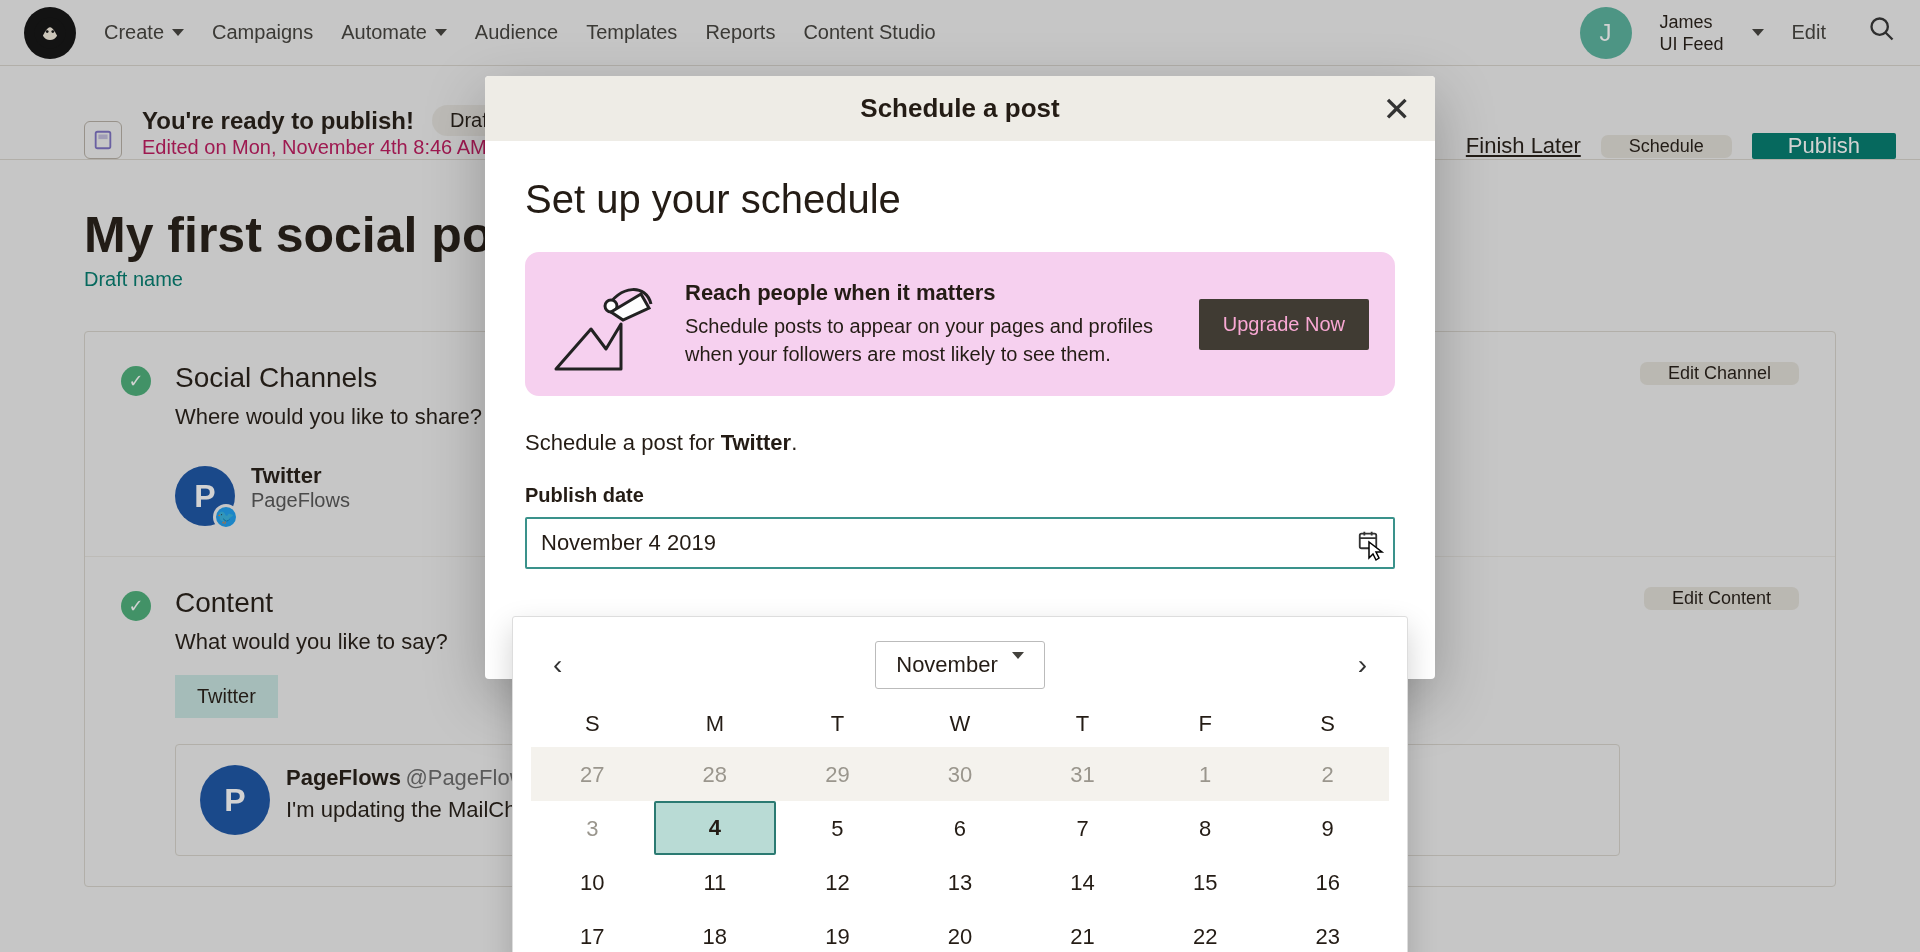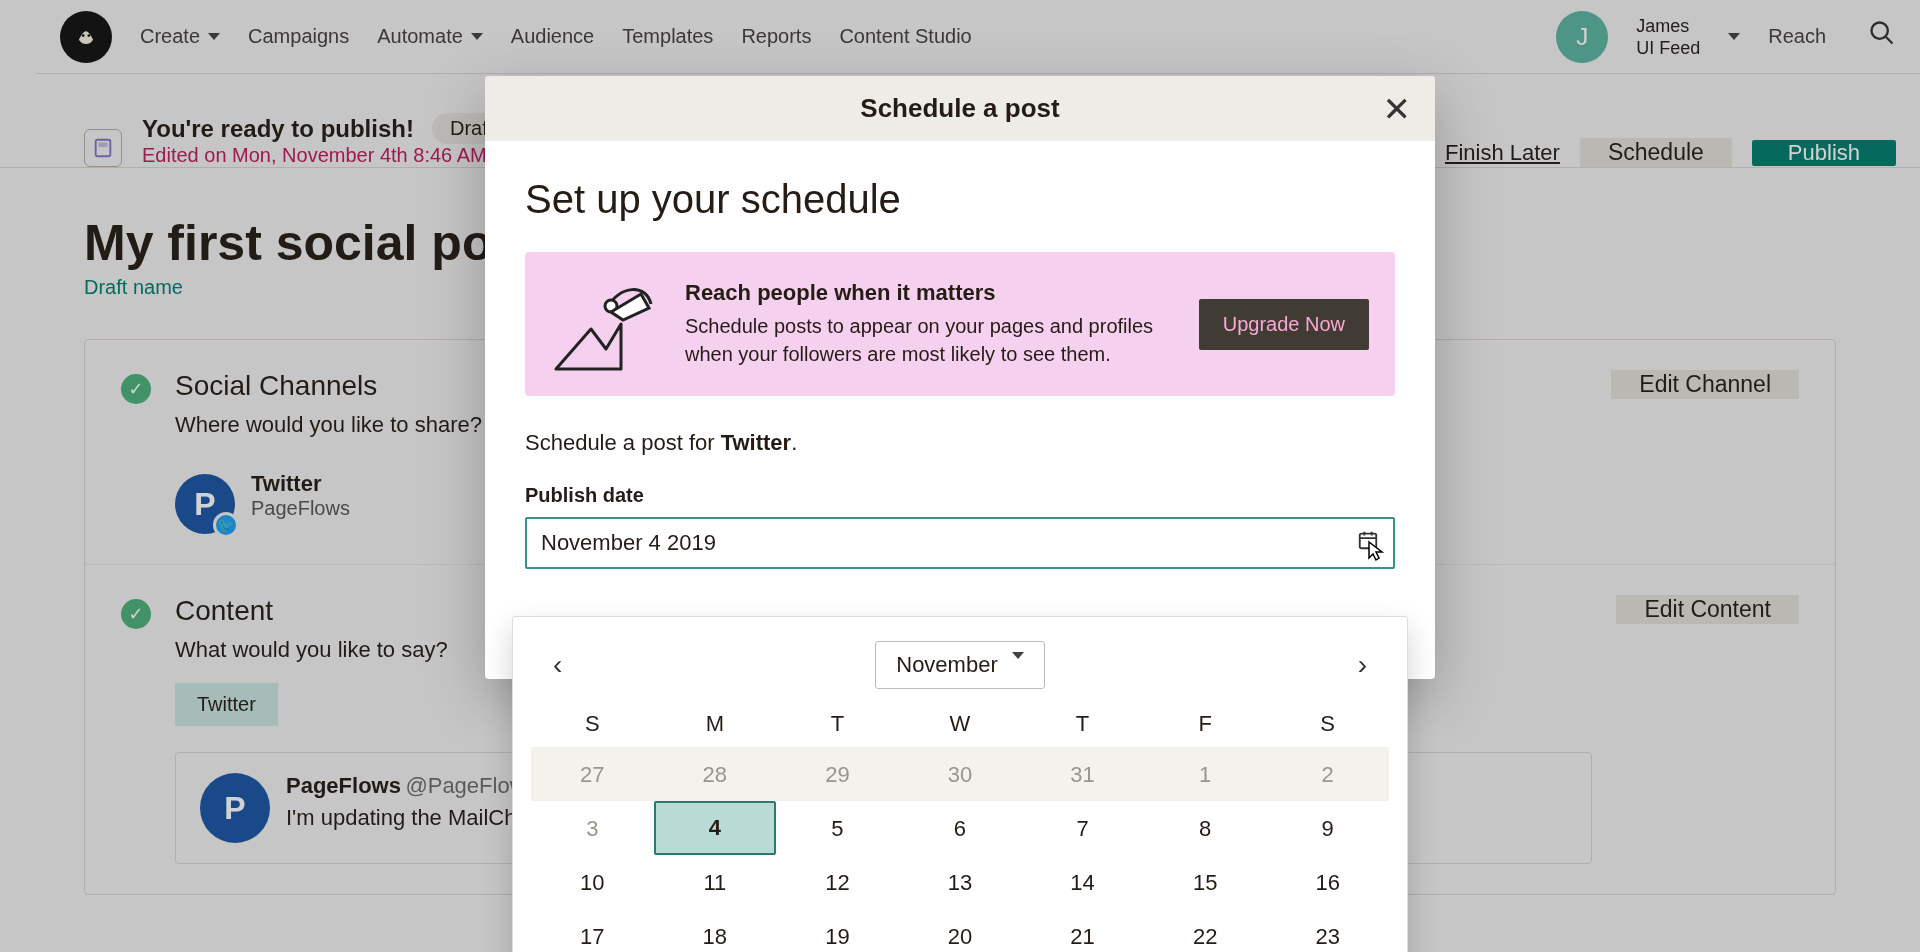--- a/index.html
+++ b/index.html
@@ -1,38 +1,38 @@
 <!DOCTYPE html>
 <html><head>
 <meta charset="utf-8">
 <style>
   * { box-sizing: border-box; margin: 0; padding: 0; }
   html, body { width: 1920px; height: 952px; overflow: hidden; font-family: "Helvetica Neue", Arial, sans-serif; color: #241c15; }
   body { position: relative; background: #f0f0f0; }
 
   
   .page { position: absolute; inset: 0; }
-  .nav { display: flex; align-items: center; height: 74px; gap: 28px; padding: 0 24px; border-bottom: 1px solid #d7d4cc; margin-left: 36px; }
+  .nav { display: flex; align-items: center; height: 66px; gap: 28px; padding: 0 24px; border-bottom: 1px solid #d7d4cc; }
   .logo { width: 52px; height: 52px; border-radius: 50%; background: #111; display: flex; align-items: center; justify-content: center; color: #f7efe0; font-size: 22px; }
   .nav-item { font-size: 20px; color: #43413c; display: flex; align-items: center; gap: 8px; cursor: pointer; }
   .caret-down { width: 0; height: 0; border-left: 6px solid transparent; border-right: 6px solid transparent; border-top: 7px solid #43413c; }
   .nav-spacer { flex: 1; }
   .avatar { width: 52px; height: 52px; border-radius: 50%; background: #59b39e; color: #fff; display: flex; align-items: center; justify-content: center; font-size: 24px; }
   .user-block { display: flex; flex-direction: column; font-size: 18px; line-height: 22px; }
   .search-ic { font-size: 28px; padding-left: 14px; cursor: pointer; }
 
   .banner { display: flex; align-items: flex-end; height: 94px; padding: 0 24px 0 84px; border-bottom: 1px solid #d7d4cc; gap: 20px; }
   .doc-icon { width: 38px; height: 38px; border: 1px solid #b7b0a5; border-radius: 6px; display: flex; align-items: center; justify-content: center; position: absolute; left: 86px; top: 18px; color:#7d71c4; }
   .banner .doc-icon { position: static; }
   .banner-title { font-size: 24px; font-weight: 700; }
   .tag-draft { background: #e5e3de; border-radius: 16px; padding: 4px 18px; font-size: 20px; }
   .edited { font-size: 20px; color: #be185d; }
   .banner-right { margin-left: auto; display: flex; align-items: center; gap: 20px; }
   .link-btn { font-size: 22px; text-decoration: underline; cursor: pointer; }
-  .btn-grey { background: #e2dfd8; font-size: 23px; padding: 1px 28px; cursor: pointer; border-radius: 0; }
+  .btn-grey { background: #e2dfd8; font-size: 18px; padding: 1px 28px; cursor: pointer; border-radius: 7px; }
   .btn-teal { background: #007c6e; color: #fff; font-size: 22px; padding: 0 36px; cursor: pointer; border-radius: 2px; }
 
   .content { padding: 46px 84px; }
   .title-lg { font-size: 50px; font-weight: 700; }
   .link-sm { color: #007c6e; font-size: 20px; cursor: pointer; display: inline-block; margin-top: 4px; }
 
   .card { border: 1px solid #d7d4cc; border-radius: 4px; margin-top: 40px; }
   .card-sec { padding: 30px 36px; border-bottom: 1px solid #e5e3de; display: flex; gap: 24px; }
   .check-ic { width: 30px; height: 30px; border-radius: 50%; background: #4bb07a; display: flex; align-items: center; justify-content: center; color: #fff; font-size: 18px; flex-shrink: 0; margin-top: 4px; }
   .sec-body { flex: 1; }
@@ -52,21 +52,21 @@
   
   .scrim { position: absolute; inset: 0; background: rgba(30,30,30,0.20); }
 
   
   .modal { position: absolute; left: 50%; top: 76px; transform: translateX(-50%); width: 950px; background: #fff; border-radius: 4px; box-shadow: 0 20px 60px rgba(0,0,0,0.25); overflow: hidden; }
   .modal-hd { height: 65px; background: #eeece6; display: flex; align-items: center; justify-content: center; position: relative; }
   .modal-hd h3 { font-size: 26px; font-weight: 600; }
   .close-x { position: absolute; right: 24px; top: 50%; transform: translateY(-50%); font-size: 34px; color: #333; cursor: pointer; line-height: 1; }
   .modal-body { padding: 36px 40px 0 40px; }
   .mb-title { font-size: 40px; font-weight: 500; margin-bottom: 30px; }
-  .promo { background: #f6d0ef; border-radius: 4px; display: flex; align-items: center; gap: 24px; padding: 22px 26px; margin-top: 22px; }
+  .promo { background: #f6d0ef; border-radius: 14px; display: flex; align-items: center; gap: 24px; padding: 22px 26px; margin-top: 22px; }
   .promo-ill { width: 110px; height: 100px; flex-shrink:0; display:flex; align-items:center; justify-content:center;}
   .promo-txt { flex: 1; }
   .promo-h { font-size: 22px; font-weight: 700; margin-bottom: 6px; }
   .promo-p { font-size: 20px; line-height: 28px; }
   .btn-dark { background: #403b33; color: #f9a8d4; padding: 14px 24px; font-size: 20px; cursor: pointer; border-radius:2px;}
   .sched-line { font-size: 22px; margin: 34px 0 28px 0; }
   .sched-line strong { font-weight: 700; }
   .field-label { font-size: 20px; font-weight: 600; margin-bottom: 10px; }
   .date-input { display:flex; align-items:center; border:2px solid #3a928b; border-radius:2px; padding: 0 14px; height: 52px; cursor:pointer;}
   .date-input span.val { font-size: 22px; flex:1;}
@@ -126,21 +126,21 @@
     <div class="nav-spacer"></div>
     <div class="avatar">
         <span>J</span>
       </div>
     <div class="user-block">
       <span>James</span>
       <span>UI Feed</span>
     </div>
     <span class="caret-down"></span>
     <div class="nav-item">
-        <span>Reach</span>
+        <span>Edit</span>
       </div>
     <div class="search-ic">
       <svg width="28" height="28" viewBox="0 0 24 24" fill="none" stroke="#333" stroke-width="2">
           <circle cx="10" cy="10" r="7"></circle>
           <line x1="21" y1="21" x2="15" y2="15"></line>
         </svg>
     </div>
   </div>
 
   <div class="banner">

